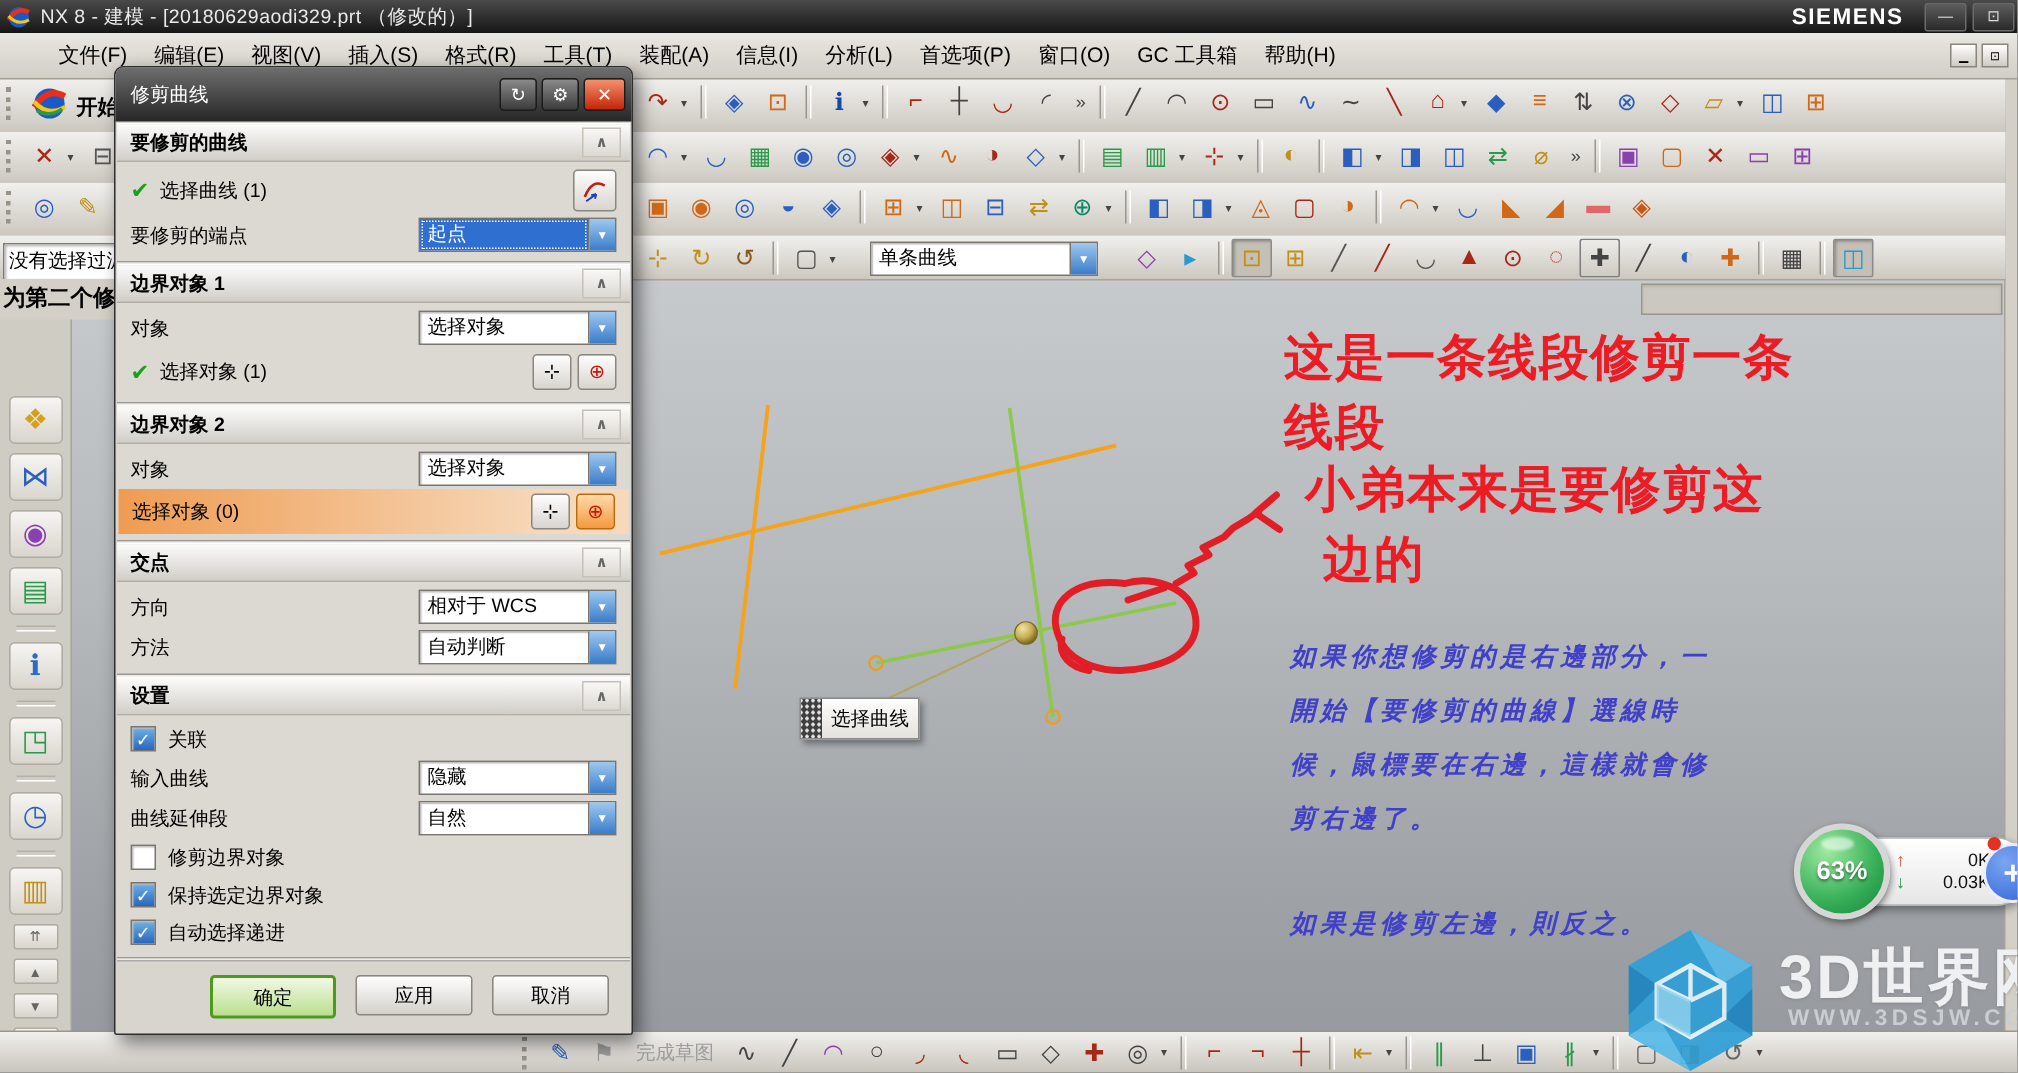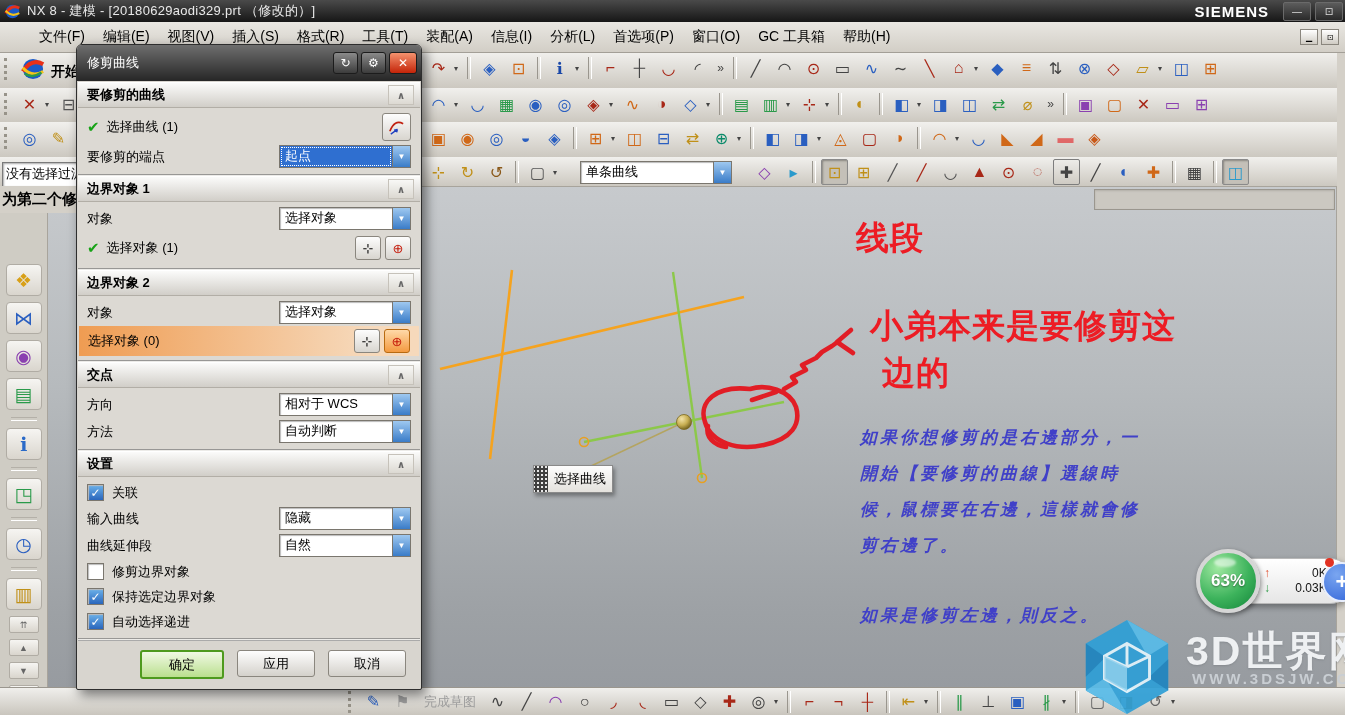--- a/index.html
+++ b/index.html
@@ -412,20 +412,21 @@
         <path d="M803 144 L789 156 L805 167"></path>
       </g>
     </svg>
 
     <div class="tooltip">
       <span class="dragdots"></span>
       <span class="ttx">选择曲线</span>
     </div>
 
     <div class="rednote n1">
+      <div>这是一条线段修剪一条</div>
       <div>线段</div>
     </div>
     <div class="rednote n2">
       <div>小弟本来是要修剪这</div>
       <div class="ind">边的</div>
     </div>
 
     <div class="bluenote">
       <div>如果你想修剪的是右邊部分，一</div>
       <div>開始【要修剪的曲線】選線時</div>

